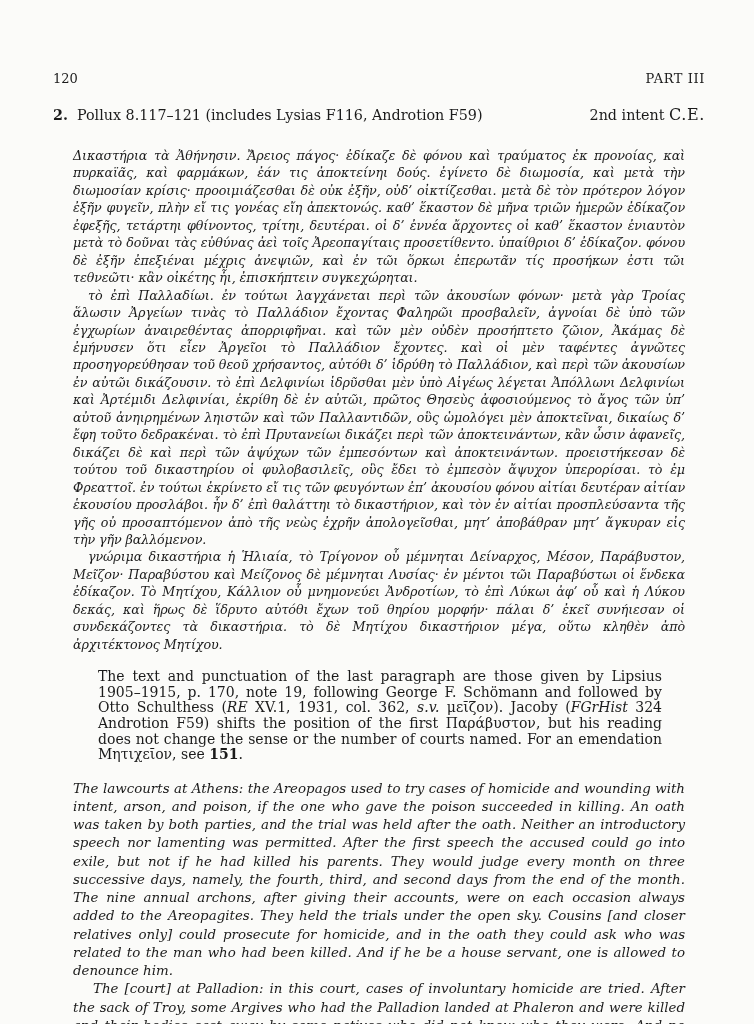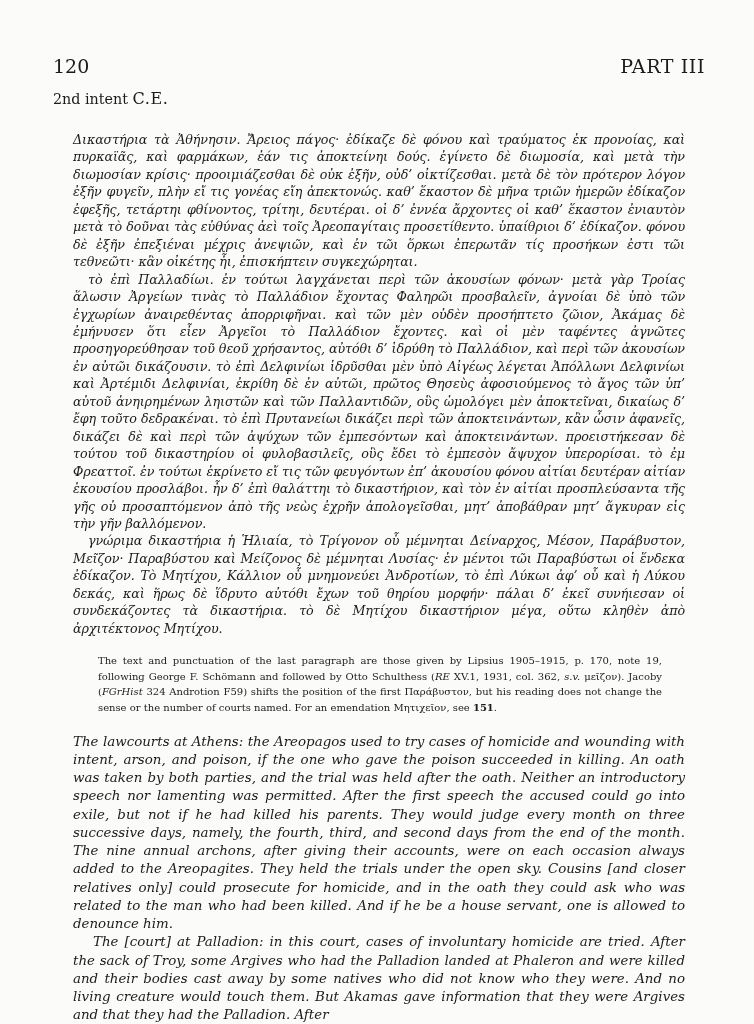--- a/index.html
+++ b/index.html
@@ -18,21 +18,22 @@
     position: relative;
     box-sizing: border-box;
     width: 754px;
     height: 1024px;
     padding: 55px 49px 0 53px;
   }
   
   .running-head {
     position: relative;
     height: 17px;
-    font-size: 19px;
+    font-size: 13px;
+    margin-top: 16px;
   }
   .folio { position: absolute; left: 0; top: 0; }
   .part-title {
     position: absolute; left: 0; right: 0; top: 0;
     text-align: right;
     letter-spacing: 0.6px;
   }
   
   .source-line {
     margin-top: 17px;
@@ -52,21 +53,21 @@
     line-height: 17.45px;
     text-align: justify;
     letter-spacing: -0.1px;
   }
   .greek-block .para { margin: 0; }
   .greek-block .indent { text-indent: 15px; }
   
   .note-block {
     margin: 16px 0 0 45px;
     width: 564px;
-    font-size: 10px;
+    font-size: 14px;
     line-height: 15.6px;
     text-align: justify;
   }
   
   .translation-block {
     margin: 17px 20px 0 20px;
     width: 612px;
     font-size: 13.4px;
     line-height: 18.25px;
     text-align: justify;
@@ -79,20 +80,21 @@
 <body>
 
 <div class="page">
 
   <div class="running-head">
     <span class="folio">120</span>
     <span class="part-title">PART III</span>
   </div>
 
   <div class="source-line">
+    <span><span class="source-num">2.</span><span>Pollux 8.117–121 (includes Lysias F116, Androtion F59)</span></span>
     <span class="source-date"><span>2nd intent</span>&nbsp;<span class="era">C.E.</span></span>
   </div>
 
   <div class="greek-block">
       <p class="para">Δικαστήρια τὰ Ἀθήνησιν. Ἄρειος πάγος· ἐδίκαζε δὲ φόνου καὶ τραύματος ἐκ προνοίας, καὶ πυρκαϊᾶς, καὶ φαρμάκων, ἐάν τις ἀποκτείνηι δούς. ἐγίνετο δὲ διωμοσία, καὶ μετὰ τὴν διωμοσίαν κρίσις· προοιμιάζεσθαι δὲ οὐκ ἐξῆν, οὐδ’ οἰκτίζεσθαι. μετὰ δὲ τὸν πρότερον λόγον ἐξῆν φυγεῖν, πλὴν εἴ τις γονέας εἴη ἀπεκτονώς. καθ’ ἕκαστον δὲ μῆνα τριῶν ἡμερῶν ἐδίκαζον ἐφεξῆς, τετάρτηι φθίνοντος, τρίτηι, δευτέραι. οἱ δ’ ἐννέα ἄρχοντες οἱ καθ’ ἕκαστον ἐνιαυτὸν μετὰ τὸ δοῦναι τὰς εὐθύνας ἀεὶ τοῖς Ἀρεοπαγίταις προσετίθεντο. ὑπαίθριοι δ’ ἐδίκαζον. φόνου δὲ ἐξῆν ἐπεξιέναι μέχρις ἀνεψιῶν, καὶ ἐν τῶι ὅρκωι ἐπερωτᾶν τίς προσήκων ἐστι τῶι τεθνεῶτι· κἂν οἰκέτης ἦι, ἐπισκήπτειν συγκεχώρηται.</p>
       <p class="para indent">τὸ ἐπὶ Παλλαδίωι. ἐν τούτωι λαγχάνεται περὶ τῶν ἀκουσίων φόνων· μετὰ γὰρ Τροίας ἅλωσιν Ἀργείων τινὰς τὸ Παλλάδιον ἔχοντας Φαληρῶι προσβαλεῖν, ἀγνοίαι δὲ ὑπὸ τῶν ἐγχωρίων ἀναιρεθέντας ἀπορριφῆναι. καὶ τῶν μὲν οὐδὲν προσήπτετο ζῶιον, Ἀκάμας δὲ ἐμήνυσεν ὅτι εἶεν Ἀργεῖοι τὸ Παλλάδιον ἔχοντες. καὶ οἱ μὲν ταφέντες ἀγνῶτες προσηγορεύθησαν τοῦ θεοῦ χρήσαντος, αὐτόθι δ’ ἱδρύθη τὸ Παλλάδιον, καὶ περὶ τῶν ἀκουσίων ἐν αὐτῶι δικάζουσιν. τὸ ἐπὶ Δελφινίωι ἱδρῦσθαι μὲν ὑπὸ Αἰγέως λέγεται Ἀπόλλωνι Δελφινίωι καὶ Ἀρτέμιδι Δελφινίαι, ἐκρίθη δὲ ἐν αὐτῶι, πρῶτος Θησεὺς ἀφοσιούμενος τὸ ἄγος τῶν ὑπ’ αὐτοῦ ἀνηιρημένων ληιστῶν καὶ τῶν Παλλαντιδῶν, οὓς ὡμολόγει μὲν ἀποκτεῖναι, δικαίως δ’ ἔφη τοῦτο δεδρακέναι. τὸ ἐπὶ Πρυτανείωι δικάζει περὶ τῶν ἀποκτεινάντων, κἂν ὦσιν ἀφανεῖς, δικάζει δὲ καὶ περὶ τῶν ἀψύχων τῶν ἐμπεσόντων καὶ ἀποκτεινάντων. προειστήκεσαν δὲ τούτου τοῦ δικαστηρίου οἱ φυλοβασιλεῖς, οὓς ἔδει τὸ ἐμπεσὸν ἄψυχον ὑπερορίσαι. τὸ ἐμ Φρεαττοῖ. ἐν τούτωι ἐκρίνετο εἴ τις τῶν φευγόντων ἐπ’ ἀκουσίου φόνου αἰτίαι δευτέραν αἰτίαν ἑκουσίου προσλάβοι. ἦν δ’ ἐπὶ θαλάττηι τὸ δικαστήριον, καὶ τὸν ἐν αἰτίαι προσπλεύσαντα τῆς γῆς οὐ προσαπτόμενον ἀπὸ τῆς νεὼς ἐχρῆν ἀπολογεῖσθαι, μητ’ ἀποβάθραν μητ’ ἄγκυραν εἰς τὴν γῆν βαλλόμενον.</p>
       <p class="para indent">γνώριμα δικαστήρια ἡ Ἡλιαία, τὸ Τρίγονον οὗ μέμνηται Δείναρχος, Μέσον, Παράβυστον, Μεῖζον· Παραβύστου καὶ Μείζονος δὲ μέμνηται Λυσίας· ἐν μέντοι τῶι Παραβύστωι οἱ ἕνδεκα ἐδίκαζον. Τὸ Μητίχου, Κάλλιον οὗ μνημονεύει Ἀνδροτίων, τὸ ἐπὶ Λύκωι ἀφ’ οὗ καὶ ἡ Λύκου δεκάς, καὶ ἥρως δὲ ἵδρυτο αὐτόθι ἔχων τοῦ θηρίου μορφήν· πάλαι δ’ ἐκεῖ συνήιεσαν οἱ συνδεκάζοντες τὰ δικαστήρια. τὸ δὲ Μητίχου δικαστήριον μέγα, οὕτω κληθὲν ἀπὸ ἀρχιτέκτονος Μητίχου.</p>
     </div>
 
   <div class="note-block"><span>The text and punctuation of the last paragraph are those given by Lipsius 1905–1915, p. 170, note 19, following George F. Schömann and followed by Otto Schulthess (</span><span style="font-style: italic;">RE</span><span> XV.1, 1931, col. 362, </span><span style="font-style: italic;">s.v.</span><span> μεῖζον).  Jacoby (</span><span style="font-style: italic;">FGrHist</span><span> 324 Androtion F59) shifts the position of the first Παράβυστον, but his reading does not change the sense or the number of courts named.  For an emendation Μητιχεῖον, see </span><span style="font-weight: bold;">151</span><span>.</span></div>

